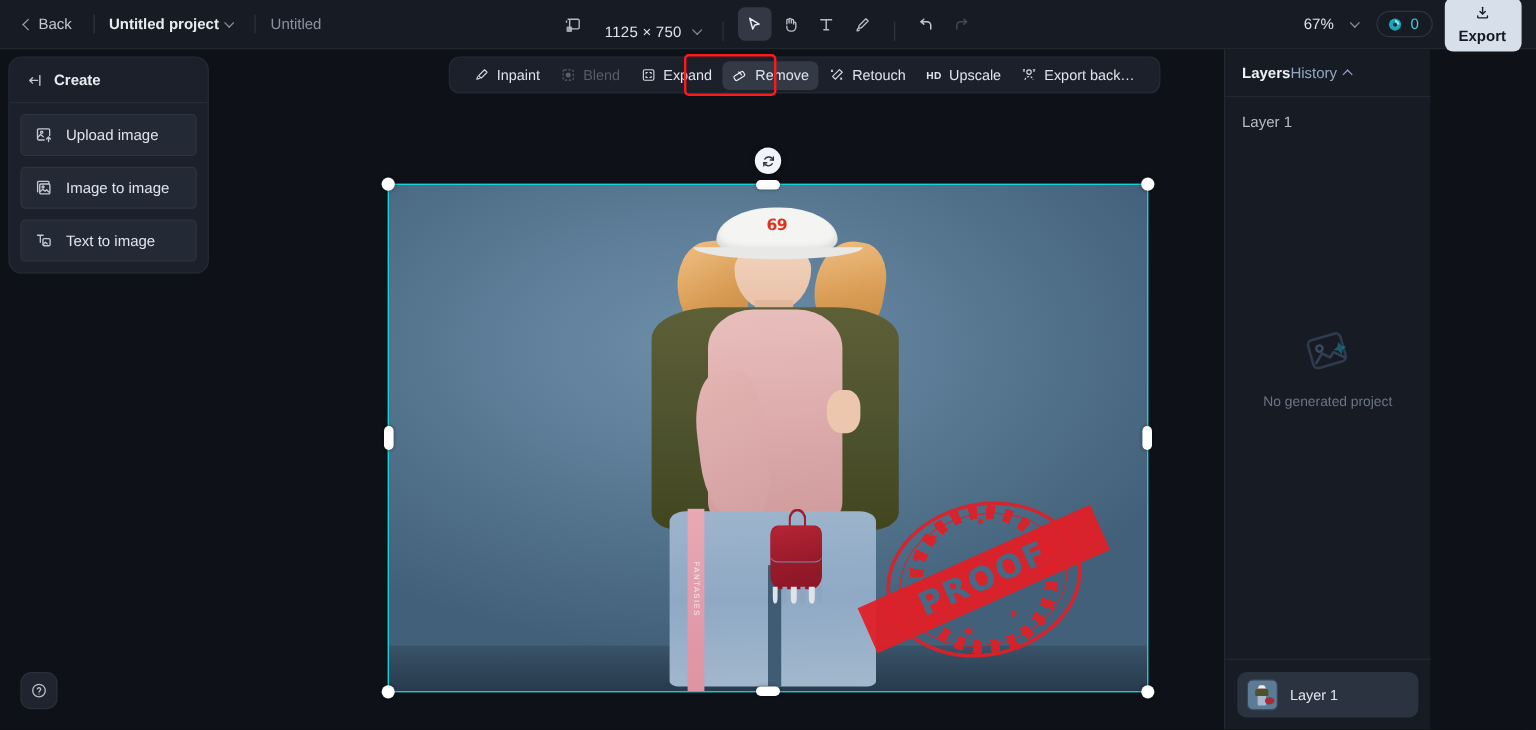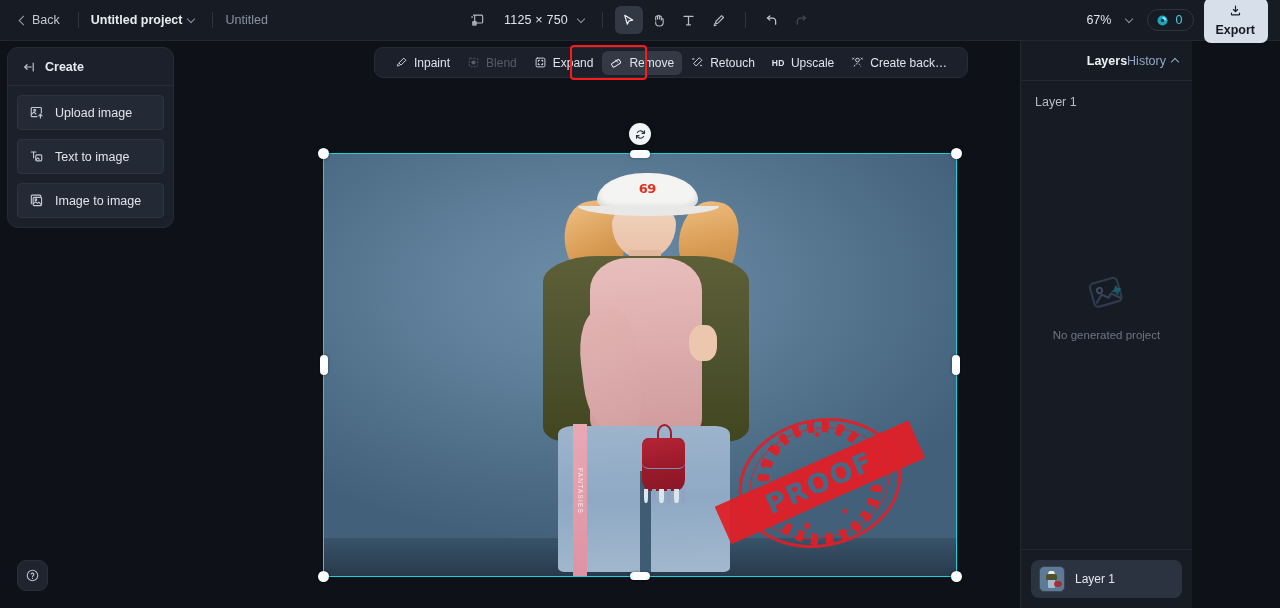--- a/index.html
+++ b/index.html
@@ -28,21 +28,21 @@
   }
   .chev-left { width: 7px; height: 7px; border-left: 1.4px solid #9aa2b1; border-bottom: 1.4px solid #9aa2b1; transform: rotate(45deg); margin-top: 0px; }
   .tb-sep { width: 1px; height: 16px; background: #2e3440; margin: 0 12px; }
   .proj-name { color: #e8ecf2; font-size: 12.5px; font-weight: bold; }
   .chev-down { width: 6px; height: 6px; border-right: 1.4px solid #8b93a2; border-bottom: 1.4px solid #8b93a2; transform: rotate(45deg); margin-top: -3px; }
   .proj-caret { padding: 6px; cursor: pointer; display:flex; align-items:center; }
   .autosaved { color: #8b93a2; font-size: 12.5px; }
 
   .tb-center {
     position: absolute; left: 50%; transform: translateX(-50%);
-    display: flex; align-items: center; gap: 0;
+    display: flex; align-items: flex-end; gap: 0;
   }
   .size-icon { width: 26px; height: 26px; display: flex; align-items: center; justify-content: center; cursor: pointer; border-radius: 5px; }
   .size-val { color: #dfe4ec; font-size: 12.5px; margin-left: 14px; letter-spacing: .2px; }
   .size-caret { padding: 6px; cursor: pointer; display: flex; align-items: center; margin-left: 4px; }
   .tool-grp { display: flex; align-items: center; gap: 2px; }
   .tool-btn {
     width: 28px; height: 28px; border-radius: 6px;
     display: flex; align-items: center; justify-content: center; cursor: pointer;
   }
   .tool-btn.active { background: #323945; }
@@ -291,21 +291,21 @@
   .st4 { left: 36%; top: 72%; } .st5 { left: 57%; top: 69%; font-size: 9px; }
   .st6 { left: 26%; top: 74%; font-size: 8px; }
 
   
   .layers-panel {
     position: absolute; right: 0; top: 41px; width: 172px; height: 567px;
     background: #171b24; border-left: 1px solid #232833;
     display: flex; flex-direction: column; z-index: 30;
   }
   .lp-tabs {
-    display: flex; align-items: center; justify-content: flex-end;
+    display: flex; align-items: center; justify-content: flex-start;
     padding: 13px 14px 12px 14px; border-bottom: 1px solid #232833;
   }
   .lp-tab { font-size: 12.5px; cursor: pointer; }
   .lp-tab.active { color: #eef2f7; font-weight: bold; }
   .lp-tab.inactive { color: #93a7c4; display: flex; align-items: center; gap: 6px; }
   .chev-up { width: 6px; height: 6px; border-left: 1.4px solid #93a7c4; border-top: 1.4px solid #93a7c4; transform: rotate(45deg); margin-top: 2px; }
   .lp-sub { color: #b6bdc9; font-size: 12.5px; padding: 14px 14px 0 14px; }
   .lp-empty {
     flex: 1; display: flex; flex-direction: column;
     align-items: center; justify-content: center; gap: 14px;
@@ -556,21 +556,21 @@
       <span class="hd-badge">HD</span>
       <span>Upscale</span>
     </div>
 
     <div class="edit-btn">
       <svg width="13" height="13" viewBox="0 0 16 16" fill="none" stroke="#d6dbe4" stroke-width="1.15" stroke-linejoin="round">
         <circle cx="8" cy="5" r="2.3"></circle>
         <path d="M3.8 13c.5-2.2 2.2-3.5 4.2-3.5s3.7 1.3 4.2 3.5" stroke-dasharray="2.2 1.5"></path>
         <path d="M1.8 2.2l2 2M3.8 2.2l-2 2M12.2 2.2l2 2M14.2 2.2l-2 2"></path>
       </svg>
-      <span>Create back…</span>
+      <span>Export back…</span>
     </div>
   </div>
   <div class="hl-ring" style="left:570px; top:45px; width:77px; height:35px;"></div>
 
   <div class="create-panel">
     <div class="create-head">
       <svg width="14" height="14" viewBox="0 0 16 16" fill="none" stroke="#c3c9d4" stroke-width="1.3" stroke-linecap="round" stroke-linejoin="round">
         <path d="M10.6 8H3.4"></path>
           <path d="M5.8 5.4L3.2 8l2.6 2.6"></path>
           <path d="M12.8 3.4v9.2"></path>
@@ -584,35 +584,35 @@
           <path d="M13.2 8.4V3.6a1 1 0 0 0-1-1H3.4a1 1 0 0 0-1 1v7.8a1 1 0 0 0 1 1h5"></path>
           <path d="M2.6 10l2.6-2.4 2.3 2"></path>
           <circle cx="6.1" cy="5.6" r="1"></circle>
           <path d="M12.2 9.8v4M10.5 11.5l1.7-1.7 1.7 1.7"></path>
         </svg>
         <span class="create-item-label">Upload image</span>
       </div>
 
       <div class="create-item">
         <svg width="15" height="15" viewBox="0 0 16 16" fill="none" stroke="#c3c9d4" stroke-width="1.2" stroke-linecap="round" stroke-linejoin="round">
-          <path d="M2.4 3.2h5M4.9 3.2v6.2"></path>
-          <rect x="7.2" y="6.2" width="6.4" height="6.4" rx="1.2"></rect>
-          <path d="M7.6 11.2l1.8-1.7 1.6 1.4"></path>
-        </svg>
-        <span class="create-item-label">Text to image</span>
-      </div>
-
-      <div class="create-item">
-        <svg width="15" height="15" viewBox="0 0 16 16" fill="none" stroke="#c3c9d4" stroke-width="1.2" stroke-linecap="round" stroke-linejoin="round">
           <path d="M12.6 4.4V3.2a.9.9 0 0 0-.9-.9H3.4a.9.9 0 0 0-.9.9v8.3"></path>
           <rect x="4.4" y="4.6" width="9" height="8.8" rx="1.1"></rect>
           <path d="M4.8 11.4l2.3-2.2 2 1.8 1.4-1.2 2 2"></path>
           <circle cx="7.3" cy="7.2" r=".9"></circle>
         </svg>
         <span class="create-item-label">Image to image</span>
+      </div>
+
+      <div class="create-item">
+        <svg width="15" height="15" viewBox="0 0 16 16" fill="none" stroke="#c3c9d4" stroke-width="1.2" stroke-linecap="round" stroke-linejoin="round">
+          <path d="M2.4 3.2h5M4.9 3.2v6.2"></path>
+          <rect x="7.2" y="6.2" width="6.4" height="6.4" rx="1.2"></rect>
+          <path d="M7.6 11.2l1.8-1.7 1.6 1.4"></path>
+        </svg>
+        <span class="create-item-label">Text to image</span>
       </div>
     </div>
   </div>
 
   <div class="help-btn">
     <svg width="15" height="15" viewBox="0 0 16 16" fill="none" stroke="#b6bdc9" stroke-width="1.2" stroke-linecap="round">
       <circle cx="8" cy="8" r="5.6"></circle>
       <path d="M6.6 6.4a1.5 1.5 0 0 1 2.9.5c0 1-1.5 1.3-1.5 2.3"></path>
       <circle cx="8" cy="11.1" r=".6" fill="#b6bdc9" stroke="none"></circle>
     </svg>

